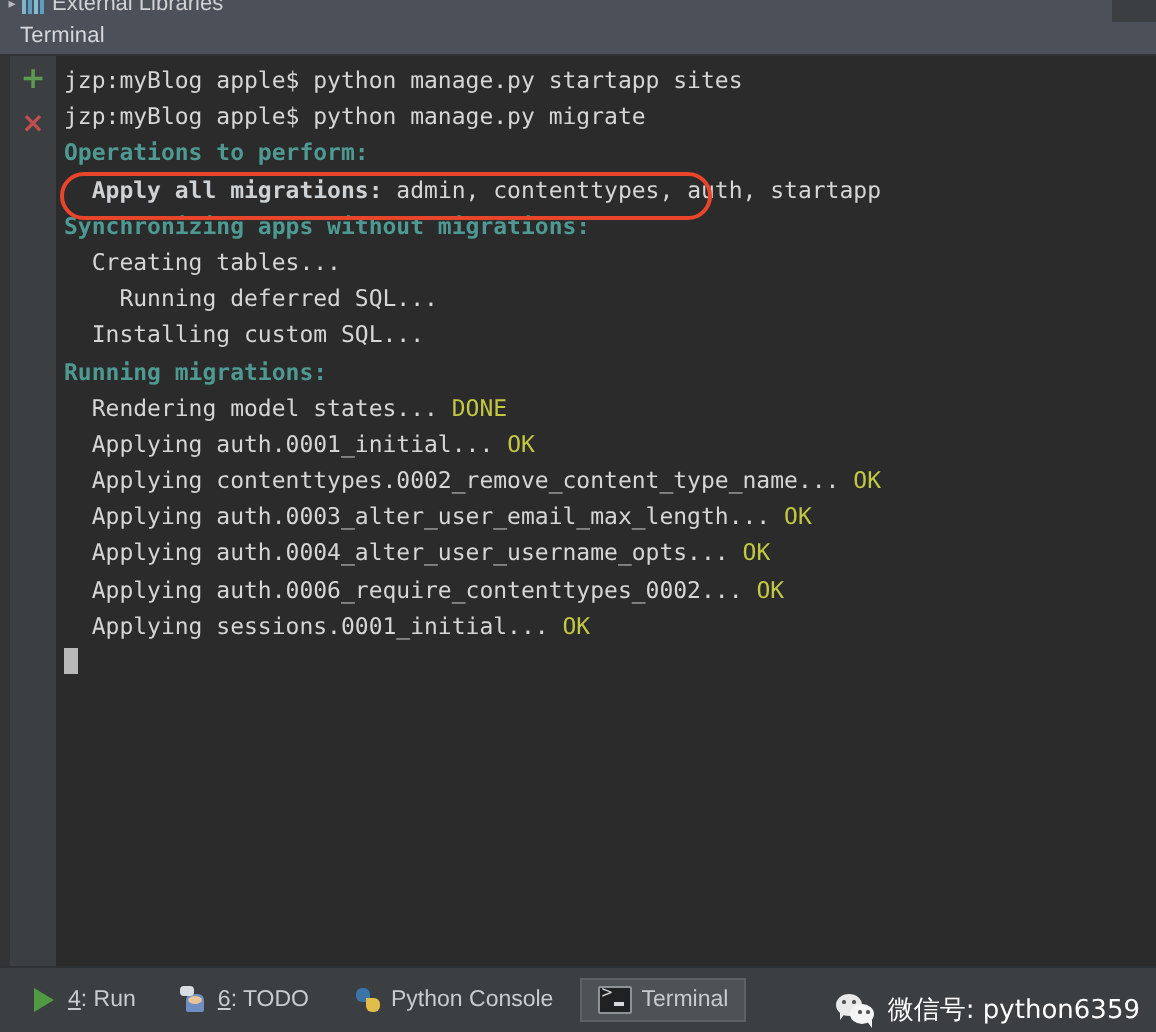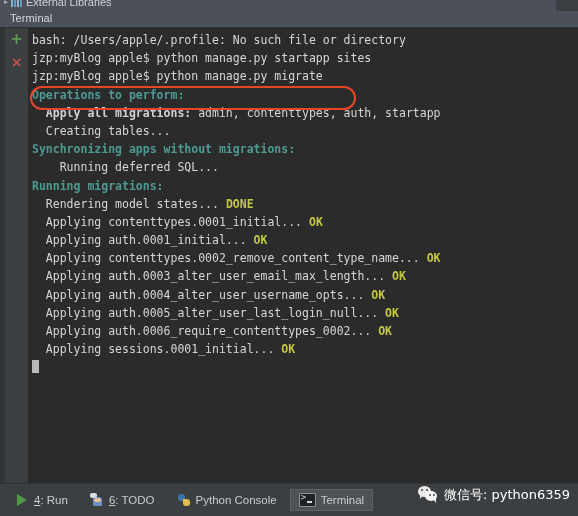--- a/index.html
+++ b/index.html
@@ -145,21 +145,21 @@
     font-family: "DejaVu Sans Mono", monospace;
     font-size: 11.5px;
     line-height: 18.2px;
     white-space: pre;
     color: #d6d6d6;
     height: 18.2px;
   }
   .c-default { color: #d6d6d6; }
   .c-teal    { color: #4e9a93; font-weight: bold; }
   .c-bold    { color: #cfd2d4; font-weight: bold; }
-  .c-ok      { color: #c2c841; font-weight: bold; }
+  .c-ok      { color: #c2c841; font-weight: normal; }
 
   .cursor-block {
     display: inline-block;
     width: 7px;
     height: 13px;
     background: #b9b9b9;
     vertical-align: -2px;
   }
 
   
@@ -282,21 +282,21 @@
     width: 5px; height: 1.5px;
     background: #d5d8da;
   }
 
   
   .watermark {
     position: absolute;
     right: 8px;
     bottom: 2px;
     display: flex;
-    align-items: flex-start;
+    align-items: flex-end;
     height: 28px;
   }
   .wm-logo {
     width: 20px; height: 17px;
     position: relative;
     margin-right: 6px;
     flex: none;
   }
   .wm-logo .b1, .wm-logo .b2 {
     position: absolute;
@@ -349,36 +349,34 @@
   </div>
 
   <div class="term-wrap">
     <div class="gutter"></div>
     <div class="actions">
       <div class="act-btn act-add">+</div>
       <div class="act-btn act-close">×</div>
     </div>
 
     <div class="term-screen" id="term-screen">
-        <div class="line"><span class="c-default">bash: /Users/apple/.profile: No such file or directory</span></div>
         <div class="line"><span class="c-default">jzp:myBlog apple$ python manage.py startapp sites</span></div>
         <div class="line"><span class="c-default">jzp:myBlog apple$ python manage.py migrate</span></div>
         <div class="line"><span class="c-teal">Operations to perform:</span></div>
         <div class="line"><span class="c-bold">  Apply all migrations: </span><span class="c-default">admin, contenttypes, auth, startapp</span></div>
+        <div class="line"><span class="c-teal">Synchronizing apps without migrations:</span></div>
         <div class="line"><span class="c-default">  Creating tables...</span></div>
-        <div class="line"><span class="c-teal">Synchronizing apps without migrations:</span></div>
         <div class="line"><span class="c-default">    Running deferred SQL...</span></div>
+        <div class="line"><span class="c-default">  Installing custom SQL...</span></div>
         <div class="line"><span class="c-teal">Running migrations:</span></div>
         <div class="line"><span class="c-default">  Rendering model states... </span><span class="c-ok">DONE</span></div>
-        <div class="line"><span class="c-default">  Applying contenttypes.0001_initial... </span><span class="c-ok">OK</span></div>
         <div class="line"><span class="c-default">  Applying auth.0001_initial... </span><span class="c-ok">OK</span></div>
         <div class="line"><span class="c-default">  Applying contenttypes.0002_remove_content_type_name... </span><span class="c-ok">OK</span></div>
         <div class="line"><span class="c-default">  Applying auth.0003_alter_user_email_max_length... </span><span class="c-ok">OK</span></div>
         <div class="line"><span class="c-default">  Applying auth.0004_alter_user_username_opts... </span><span class="c-ok">OK</span></div>
-        <div class="line"><span class="c-default">  Applying auth.0005_alter_user_last_login_null... </span><span class="c-ok">OK</span></div>
         <div class="line"><span class="c-default">  Applying auth.0006_require_contenttypes_0002... </span><span class="c-ok">OK</span></div>
         <div class="line"><span class="c-default">  Applying sessions.0001_initial... </span><span class="c-ok">OK</span></div>
         <div class="line"><span class="cursor-block"></span></div>
       </div>
 
     <div class="annot-rect" style="border-color: rgb(232, 69, 43);"></div>
   </div>
 
   <div class="statusbar" id="statusbar">
       <div class="sb-item first">

